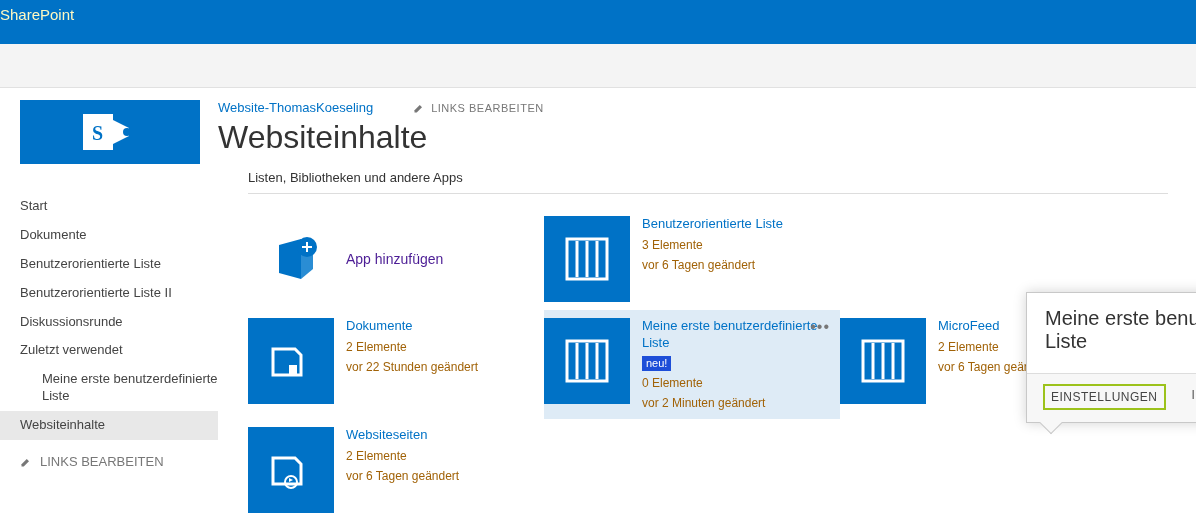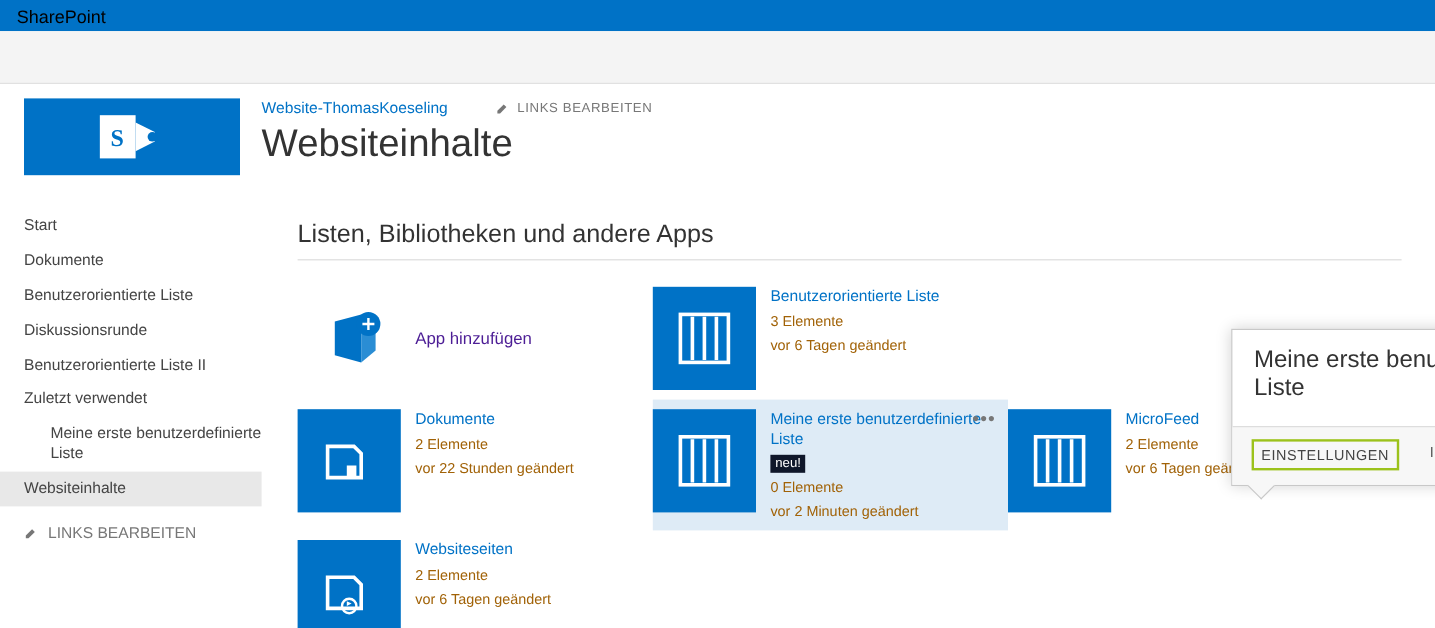--- a/index.html
+++ b/index.html
@@ -1,50 +1,50 @@
 <!DOCTYPE html>
 <html><head>
 <meta charset="utf-8">
 <style>
   html,body{margin:0;padding:0;font-family:"Segoe UI","Segoe UI Light",Arial,sans-serif;font-size:13px;color:#444;background:#fff;}
   *{box-sizing:border-box;}
-  .suitebar{background:#0072C6;height:26px;color:#000000;font-size:15px;line-height:30px;padding-left:14px;}
+  .suitebar{background:#0072C6;height:44px;color:#fef9c3;font-size:15px;line-height:30px;}
   .ribbon-space{height:44px;background:#f4f4f4;border-bottom:1px solid #e1e1e1;}
   .page{display:flex;}
   
   .leftcol{width:218px;flex:0 0 218px;padding-left:20px;}
   .sitelogo{width:180px;height:64px;background:#0072C6;display:flex;align-items:center;justify-content:center;margin-top:12px;}
   .sitelogo svg{color:#fff;}
   .nav{margin-top:28px;}
   .nav a, .nav .subitem{display:block;padding:6px 0 6px 0;color:#444;text-decoration:none;font-size:13px;line-height:1.3;cursor:pointer;}
   .nav .subitem{padding-left:22px;}
   .nav .selected{background:#e8e8e8;margin-left:-20px;padding-left:20px;}
   .nav .editlinks{margin-top:14px;color:#777;display:flex;align-items:center;gap:8px;}
   .pencil{width:12px;height:12px;display:inline-block;}
   
   .main{flex:1;padding-top:12px;position:relative;}
   .top-row{display:flex;align-items:center;gap:40px;}
   .sitecrumb{color:#0072C6;font-size:13px;}
   .editlinks-top{color:#777;font-size:11px;letter-spacing:.5px;display:flex;align-items:center;gap:6px;}
   h1.pagetitle{font-family:"Segoe UI Light","Segoe UI",Arial;font-weight:200;font-size:32px;margin:4px 0 0 0;color:#333;}
-  .section-head{font-family:"Segoe UI Light","Segoe UI",Arial;font-weight:300;font-size:21px;margin:46px 0 8px 30px;color:#333;}
+  .section-head{font-family:"Segoe UI Light","Segoe UI",Arial;font-weight:300;font-size:13px;margin:14px 0 8px 30px;color:#333;}
   .hr{height:1px;background:#ddd;margin:0 0 14px 30px;width:920px;}
   
   .tiles{margin-left:30px;width:940px;}
   .tilerow{display:flex;gap:0;}
   .tile{display:flex;width:296px;min-height:96px;padding:8px 0 8px 0;align-items:flex-start;position:relative;}
   .tile.sel{background:#deebf6;}
   .thumb{width:86px;height:86px;background:#0072C6;flex:0 0 86px;margin-right:12px;display:flex;align-items:center;justify-content:center;}
   .thumb svg{color:#fff;}
   .thumb.add{background:#fff;}
   .thumb.add svg{color:#0072C6;}
   .tinfo{flex:1;padding-right:10px;}
   .tname{color:#0072C6;font-size:13px;line-height:1.3;}
   .tmeta{color:#a16207;font-size:12px;margin-top:4px;line-height:1.35;}
-  .badge-new{display:inline-block;background:#0f172a;color:#fff;font-size:11px;padding:0 4px;margin-top:4px;line-height:15px;}
+  .badge-new{display:inline-block;background:#1d4ed8;color:#fff;font-size:11px;padding:0 4px;margin-top:4px;line-height:15px;}
   .ecb{position:absolute;top:8px;right:10px;color:#777;font-size:16px;letter-spacing:1px;cursor:pointer;}
   
   .callout{position:absolute;left:808px;top:204px;width:364px;background:#fff;border:1px solid #c8c8c8;box-shadow:0 0 12px rgba(0,0,0,.18);z-index:10;}
   .callout-title{font-family:"Segoe UI Light","Segoe UI",Arial;font-weight:300;font-size:20px;color:#333;padding:14px 40px 20px 18px;}
   .callout-actions{border-top:1px solid #ddd;background:#f7f7f7;display:flex;gap:20px;padding:10px 16px 12px 16px;font-size:12px;letter-spacing:.5px;}
   .callout-actions span{color:#555;cursor:pointer;padding:4px 6px;}
   .callout-actions span.primary{border:2px solid #9cc21b;color:#444;}
   .callout-beak{position:absolute;left:16px;bottom:-9px;width:16px;height:16px;background:#f7f7f7;border-right:1px solid #c8c8c8;border-bottom:1px solid #c8c8c8;transform:rotate(45deg);}
   .addlabel{align-self:center;font-size:14px;color:#4c1d95;}
 </style>
@@ -64,22 +64,22 @@
         <rect x="0" y="4" width="30" height="36" fill="#fff"></rect>
         <text x="9" y="30" font-family="Segoe UI" font-size="20" font-weight="600" fill="#0072C6">S</text>
         <path d="M30 10 L46 18 L46 26 L30 34 Z" fill="#fff"></path>
         <circle cx="44" cy="22" r="4" fill="#0072C6"></circle>
       </svg>
     </div>
     <div class="nav">
       <a>Start</a>
       <a>Dokumente</a>
       <a>Benutzerorientierte Liste</a>
+      <a>Benutzerorientierte Liste II</a>
       <a>Diskussionsrunde</a>
-      <a>Benutzerorientierte Liste II</a>
       <a>Zuletzt verwendet</a>
       <a class="subitem">Meine erste benutzerdefinierte Liste</a>
       <a class="selected">Websiteinhalte</a>
       <div class="editlinks">
         <svg class="pencil" viewBox="0 0 16 16">
             <path d="M2 11l7-7 3 3-7 7H2v-3z" fill="#777"></path>
           </svg>
         <span>LINKS BEARBEITEN</span>
       </div>
     </div>

